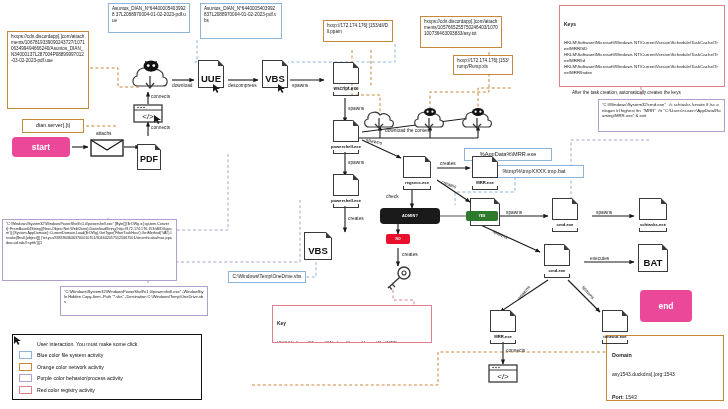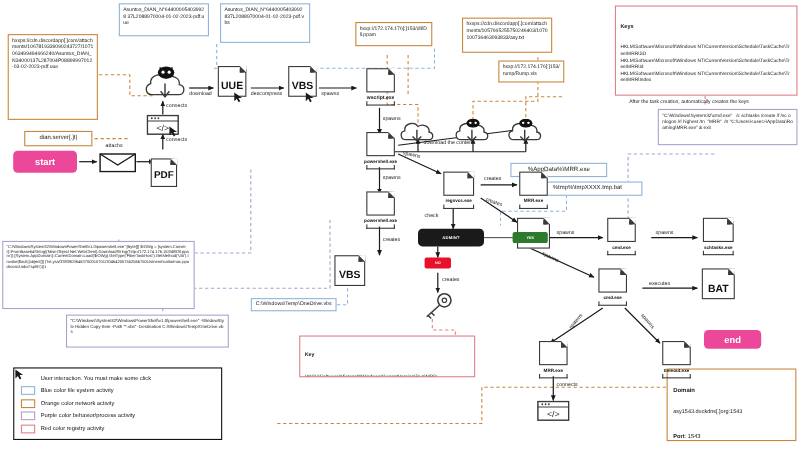--- a/index.html
+++ b/index.html
@@ -266,21 +266,21 @@
   <div style="font-size:5px;margin-bottom:4px;">asy1543.duckdns[.]org:1543</div>
   <div style="font-size:5.2px;margin-bottom:4px;"><b>Port</b>: <span>1543</span></div>
   
   
 </div>
 
 <div class="note orange" style="left:22px; top:119px; width:62px; height:14px; font-size:5.4px; display:flex;align-items:center;justify-content:center;">dian.server[.]t|</div>
 
 <div class="pill" style="left:12px; top:137px; width:58px; height:20px;">start</div>
 
-<div class="pill" style="left:640px; top:300px; width:52px; height:17px;">end</div>
+<div class="pill" style="left:640px; top:290px; width:52px; height:32px;">end</div>
 
 <div class="node" style="left:90px; top:139px; width:34px; height:18px;">
   <svg width="34" height="18" style="position:static;">
     <rect x="1" y="1" width="32" height="16" fill="#fff" stroke="#1a1a1a" stroke-width="1.3"></rect>
     <path d="M1,1 L17,11 L33,1" fill="none" stroke="#1a1a1a" stroke-width="1.3"></path>
   </svg>
 </div>
 <div class="lbl" style="left:96px; top:131px;">attachs</div>
 
 <div class="node" style="left:134px; top:144px; width:30px; height:32px;">

